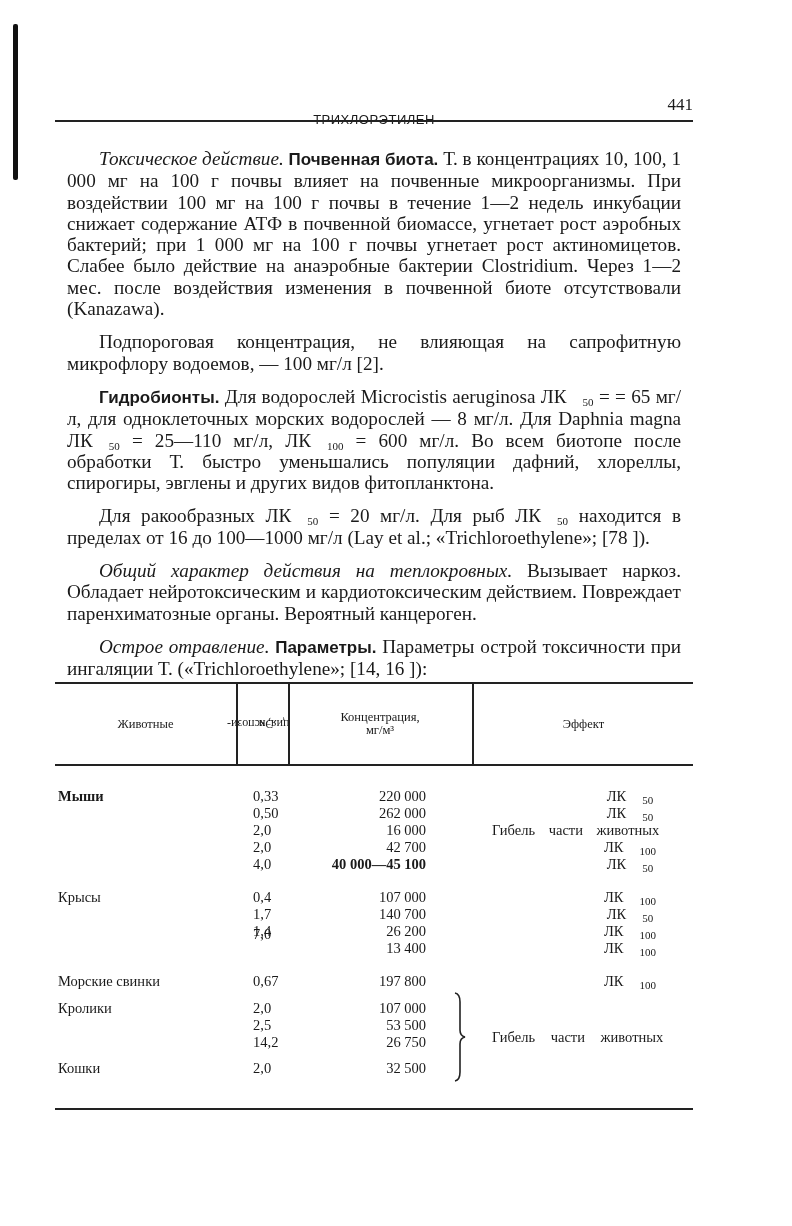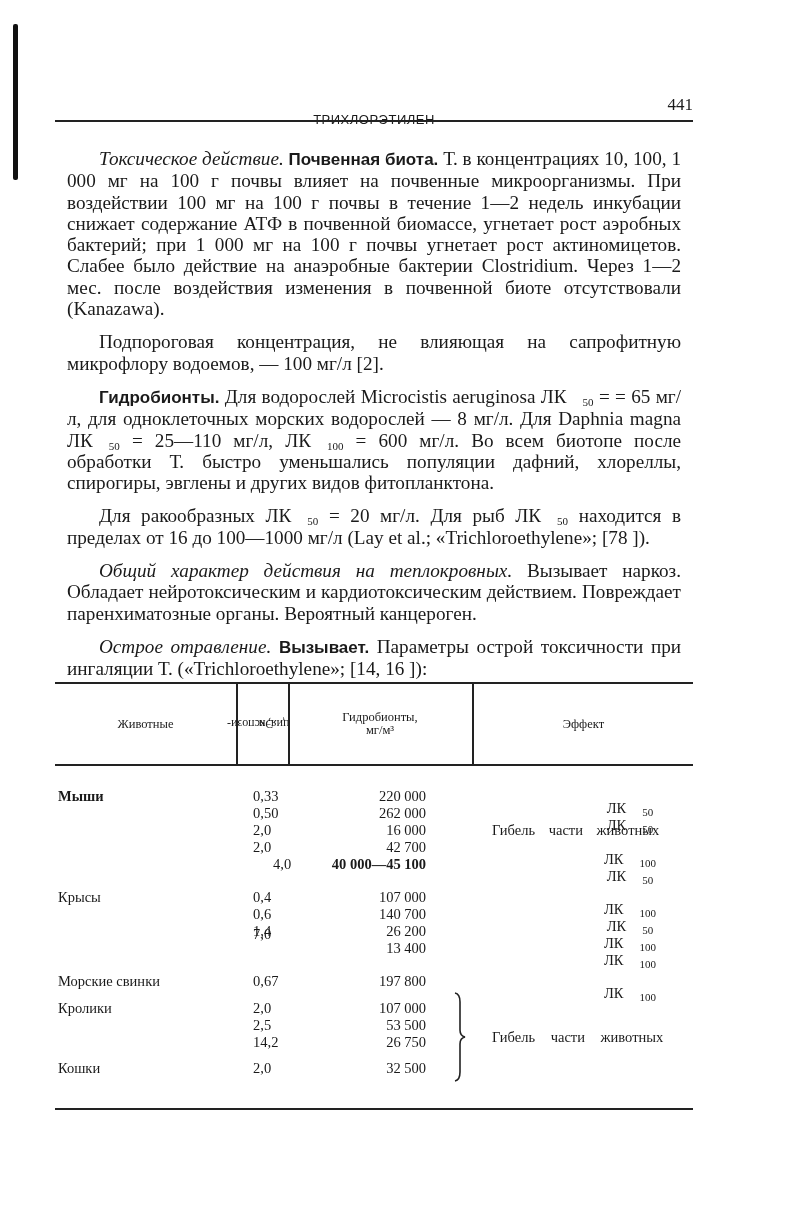--- a/index.html
+++ b/index.html
@@ -25,21 +25,21 @@
   .vline { position: absolute; top: 0; bottom: 0; width: 2px; background: #222; }
   .th { position: absolute; top: 0; bottom: 0; display: flex; align-items: center; justify-content: center; text-align: center; font-size: 12.5px; line-height: 13px; }
   .th-rot { position: absolute; left: 181px; width: 52px; top: 0; bottom: 0; display: flex; align-items: center; justify-content: center; }
   .th-rot span { display: block; transform: rotate(-90deg); white-space: nowrap; font-size: 12px; line-height: 12px; text-align: center; }
 
   .tbody { position: relative; height: 340px; }
   .cell { position: absolute; white-space: nowrap; font-size: 14.5px; }
   .animal { left: 3px; }
   .exp { left: 198px; }
   .conc { width: 115px; left: 256px; text-align: right; }
-  .eff { width: 130px; left: 510px; text-align: center; margin-top: 12px; }
+  .eff { width: 130px; left: 510px; text-align: center; }
   .eff-wide { left: 437px; word-spacing: 10px; }
   .brace { position: absolute; left: 399px; top: 226px; width: 12px; height: 90px; }
   .group-effect { position: absolute; left: 437px; top: 263px; white-space: nowrap; font-size: 14.5px; word-spacing: 12px; }
   .bottom-rule { position: absolute; left: 55px; top: 1108px; width: 638px; height: 2px; background: #222; }
 </style>
 </head>
 <body>
 
 <div class="margin-bar"></div>
 
@@ -48,34 +48,34 @@
   <div class="page-number">441</div>
 </div>
 <div class="head-rule"></div>
 
 <div class="body-text">
   <p><span class="it">Токсическое действие.</span> <span class="b">Почвенная биота.</span><span> Т.  в концентрациях 10, 100, 1 000 мг на 100 г почвы влияет на почвенные микроорганизмы. При воздействии 100 мг на 100 г почвы в течение 1—2 недель инкубации снижает содержание АТФ в почвенной биомассе, угнетает рост аэробных бактерий; при 1 000 мг на 100 г почвы угнетает рост актиномицетов. Слабее было действие на анаэробные бактерии Clostridium. Через 1—2 мес. после воздействия изменения в почвенной биоте отсутствовали (Kanazawa).</span></p>
   <p class="gap"><span>Подпороговая концентрация, не влияющая на сапрофитную микрофлору водоемов, — 100 мг/л [2].</span></p>
   <p><span class="b">Гидробионты.</span><span> Для водорослей Microcistis aeruginosa ЛК</span><sub>50</sub><span> = = 65 мг/л, для одноклеточных морских водорослей — 8 мг/л. Для Daphnia magna ЛК</span><sub>50</sub><span> = 25—110 мг/л, ЛК</span><sub>100</sub><span> = 600 мг/л. Во всем биотопе после обработки Т. быстро уменьшались популяции дафний, хлореллы, спирогиры, эвглены и других видов фитопланктона.</span></p>
   <p class="gap"><span>Для ракообразных ЛК</span><sub>50</sub><span> = 20 мг/л. Для рыб ЛК</span><sub>50</sub><span> находится в пределах от 16 до 100—1000 мг/л (Lay et al.; «Trichloroethylene»; [78 ]).</span></p>
   <p class="gap"><span class="it">Общий характер действия на теплокровных.</span><span> Вызывает наркоз. Обладает нейротоксическим и кардиотоксическим действием. Повреждает паренхиматозные органы. Вероятный канцероген.</span></p>
-  <p><span class="it">Острое отравление.</span> <span class="b">Вызывает.</span><span> Параметры острой токсичности при ингаляции Т. («Trichloroethylene»; [14, 16 ]):</span></p>
+  <p><span class="it">Острое отравление.</span> <span class="b">Параметры.</span><span> Параметры острой токсичности при ингаляции Т. («Trichloroethylene»; [14, 16 ]):</span></p>
 </div>
 
 <div class="table">
   <div class="rule-thick"></div>
   <div class="thead">
     <div class="th" style="left:0;width:181px;">Животные</div>
     <div class="vline" style="left:181px;"></div>
     <div class="th-rot">
       <span><span>Экспози-</span><br><span>ция, ч</span></span>
     </div>
     <div class="vline" style="left:233px;"></div>
     <div class="th" style="left:235px;width:180px;">
-      <div><span>Гидробионты,</span><br><span>мг/м³</span></div>
+      <div><span>Концентрация,</span><br><span>мг/м³</span></div>
     </div>
     <div class="vline" style="left:417px;"></div>
     <div class="th" style="left:419px;width:219px;">Эффект</div>
   </div>
   <div class="rule-thick"></div>
   <div class="tbody" id="tbody">
     <svg class="brace" viewBox="0 0 12 90" preserveAspectRatio="none">
       <path d="M1 1 Q6 2 6 10 L6 38 Q6 44 11 45 Q6 46 6 52 L6 80 Q6 88 1 89" fill="none" stroke="#222" stroke-width="1.6"></path>
     </svg>
     <div class="group-effect">Гибель части животных</div>
@@ -85,28 +85,28 @@
       <div class="cell eff" style="top: 22px;"><span>ЛК</span><sub>50</sub></div>
       <div class="cell exp" style="top: 39px;">0,50</div>
       <div class="cell conc" style="top: 39px;">262 000</div>
       <div class="cell eff" style="top: 39px;"><span>ЛК</span><sub>50</sub></div>
       <div class="cell exp" style="top: 56px;">2,0</div>
       <div class="cell conc" style="top: 56px;">16 000</div>
       <div class="cell eff-wide" style="top: 56px;">Гибель части животных</div>
       <div class="cell exp" style="top: 73px;">2,0</div>
       <div class="cell conc" style="top: 73px;">42 700</div>
       <div class="cell eff" style="top: 73px;"><span>ЛК</span><sub>100</sub></div>
-      <div class="cell exp" style="top: 90px; margin-left: 20px;">4,0</div>
+      <div class="cell exp" style="top: 90px;">4,0</div>
       <div class="cell conc" style="top: 90px; font-weight: bold;">40 000—45 100</div>
       <div class="cell eff" style="top: 90px;"><span>ЛК</span><sub>50</sub></div>
       <div class="cell animal" style="top: 123px;">Крысы</div>
       <div class="cell exp" style="top: 123px;">0,4</div>
       <div class="cell conc" style="top: 123px;">107 000</div>
       <div class="cell eff" style="top: 123px;"><span>ЛК</span><sub>100</sub></div>
-      <div class="cell exp" style="top: 140px;">0,6</div>
+      <div class="cell exp" style="top: 140px;">1,7</div>
       <div class="cell conc" style="top: 140px;">140 700</div>
       <div class="cell eff" style="top: 140px;"><span>ЛК</span><sub>50</sub></div>
       <div class="cell exp" style="top: 157px;">1,4</div>
       <div class="cell conc" style="top: 157px;">26 200</div>
       <div class="cell eff" style="top: 157px;"><span>ЛК</span><sub>100</sub></div>
       <div class="cell exp" style="top: 160px;">7,0</div>
       <div class="cell conc" style="top: 174px;">13 400</div>
       <div class="cell eff" style="top: 174px;"><span>ЛК</span><sub>100</sub></div>
       <div class="cell animal" style="top: 207px;">Морские свинки</div>
       <div class="cell exp" style="top: 207px;">0,67</div>

